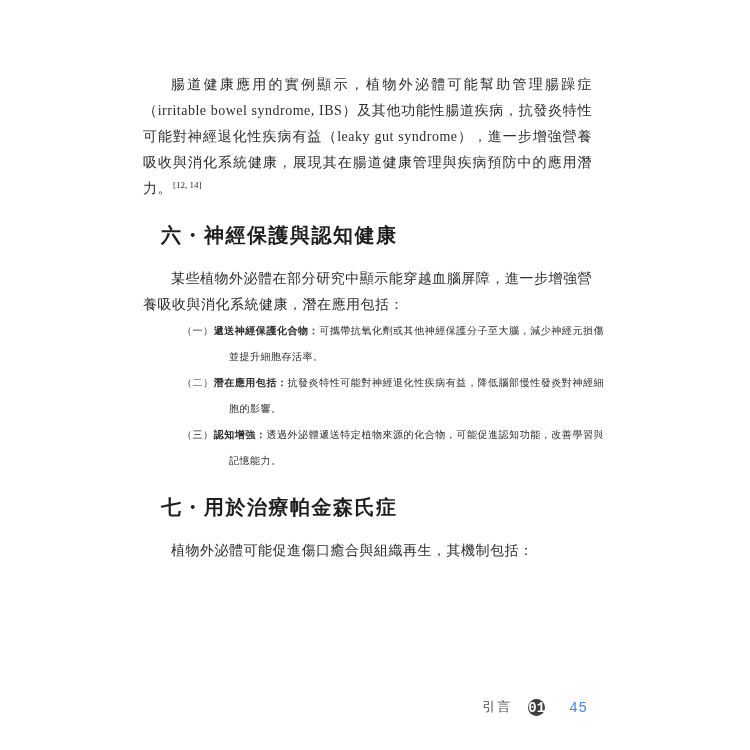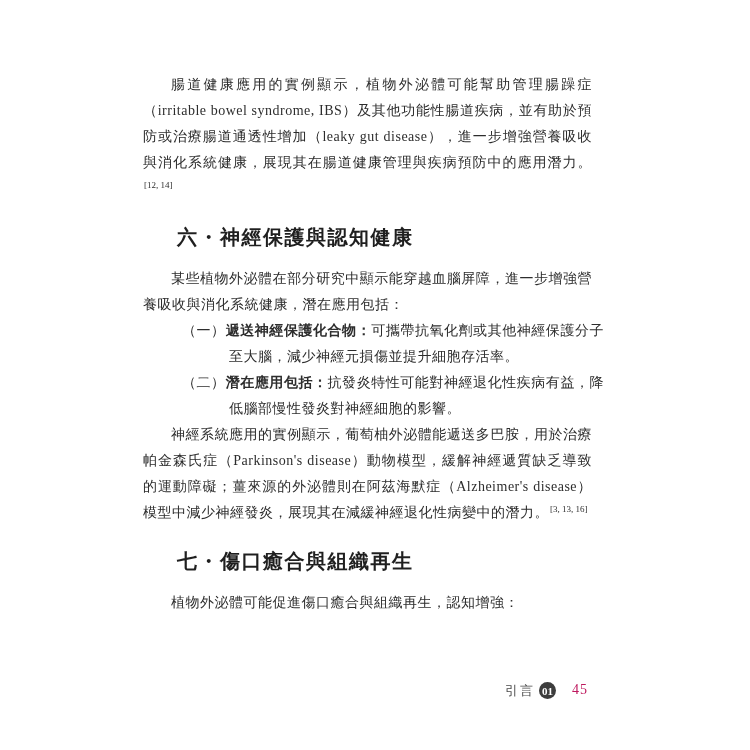--- a/index.html
+++ b/index.html
@@ -21,105 +21,105 @@
   }
   .body-para {
     margin: 0;
     font-size: 14px;
     line-height: 26px;
     text-align: justify;
     text-indent: 2em;
     letter-spacing: 0.5px;
   }
   .sec-heading {
-    margin: 22px 0 16px 34px;
-    font-family: Liberation Sans, sans-serif;
+    margin: 22px 0 16px 18px;
+    font-family: Liberation Mono, monospace;
     font-size: 20px;
     line-height: 26px;
     font-weight: 700;
     color: #1f1f1f;
     letter-spacing: 1.5px;
   }
   .list {
     margin-left: 39px;
     margin-right: -12px;
   }
   .list-item {
-    font-size: 14px;
+    font-size: 10px;
     line-height: 26px;
     text-align: justify;
     padding-left: 47px;
     text-indent: -47px;
     letter-spacing: 0.5px;
   }
   .list-item .item-title { font-weight: 700; }
   .cite {
     font-size: 9px;
     letter-spacing: 0;
     vertical-align: 5px;
     line-height: 0;
     margin-left: 1px;
   }
   .example-para { margin-top: 0; }
   .footer {
     position: absolute;
-    top: 682px;
+    top: 698px;
     right: 162px;
     display: flex;
-    align-items: flex-start;
-    font-family: Liberation Serif, serif;
+    align-items: flex-end;
+    font-family: Liberation Mono, monospace;
   }
   .footer-label {
     font-size: 13px;
     color: #4a4a4a;
     letter-spacing: 2px;
   }
   .footer-badge {
     display: inline-flex;
     align-items: center;
     justify-content: center;
     width: 17px;
     height: 17px;
     border-radius: 50%;
     background: #3d3d3d;
     color: #ffffff;
-    font-size: 11px;
+    font-size: 14px;
     font-weight: 700;
-    margin-left: 4px;
+    margin-left: 16px;
     letter-spacing: 0;
   }
   .footer-page {
     font-size: 14px;
-    color: #be185d;
-    margin-left: 16px;
+    color: #3b82f6;
+    margin-left: 24px;
     letter-spacing: 1px;
   }
 </style>
 </head>
 <body>
 
 <div class="page">
   <div class="content">
 
-    <p class="body-para"><span>腸道健康應用的實例顯示，植物外泌體可能幫助管理腸躁症（irritable bowel syndrome, IBS）及其他功能性腸道疾病，並有助於預防或治療腸道通透性增加（leaky gut disease），進一步增強營養吸收與消化系統健康，展現其在腸道健康管理與疾病預防中的應用潛力。</span><sup class="cite">[12, 14]</sup></p>
+    <p class="body-para"><span>腸道健康應用的實例顯示，植物外泌體可能幫助管理腸躁症（irritable bowel syndrome, IBS）及其他功能性腸道疾病，抗發炎特性可能對神經退化性疾病有益（leaky gut syndrome），進一步增強營養吸收與消化系統健康，展現其在腸道健康管理與疾病預防中的應用潛力。</span><sup class="cite">[12, 14]</sup></p>
 
     <h2 class="sec-heading">六・神經保護與認知健康</h2>
 
     <p class="body-para">某些植物外泌體在部分研究中顯示能穿越血腦屏障，進一步增強營養吸收與消化系統健康，潛在應用包括：</p>
 
     <div class="list">
       <div class="list-item"><span>（一）</span><span class="item-title">遞送神經保護化合物：</span><span>可攜帶抗氧化劑或其他神經保護分子至大腦，減少神經元損傷並提升細胞存活率。</span></div>
       <div class="list-item"><span>（二）</span><span class="item-title">潛在應用包括：</span><span>抗發炎特性可能對神經退化性疾病有益，降低腦部慢性發炎對神經細胞的影響。</span></div>
+      <div class="list-item"><span>（三）</span><span class="item-title">認知增強：</span><span>透過外泌體遞送特定植物來源的化合物，可能促進認知功能，改善學習與記憶能力。</span></div>
     </div>
 
-    <p class="body-para example-para"><span>神經系統應用的實例顯示，葡萄柚外泌體能遞送多巴胺，用於治療帕金森氏症（Parkinson's disease）動物模型，緩解神經遞質缺乏導致的運動障礙；薑來源的外泌體則在阿茲海默症（Alzheimer's disease）模型中減少神經發炎，展現其在減緩神經退化性病變中的潛力。</span><sup class="cite">[3, 13, 16]</sup></p>
 
-    <h2 class="sec-heading">七・傷口癒合與組織再生</h2>
+    <h2 class="sec-heading">七・用於治療帕金森氏症</h2>
 
-    <p class="body-para">植物外泌體可能促進傷口癒合與組織再生，認知增強：</p>
+    <p class="body-para">植物外泌體可能促進傷口癒合與組織再生，其機制包括：</p>
 
 
   </div>
 
   <div class="footer">
     <span class="footer-label">引言</span>
     <span class="footer-badge">01</span>
     <span class="footer-page">45</span>
   </div>
 </div>

